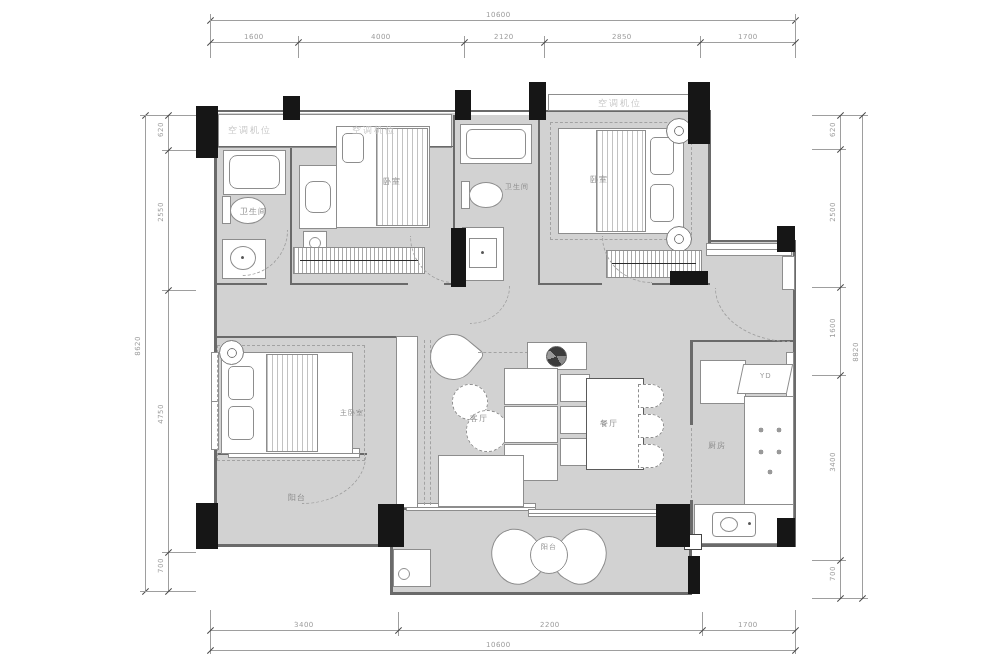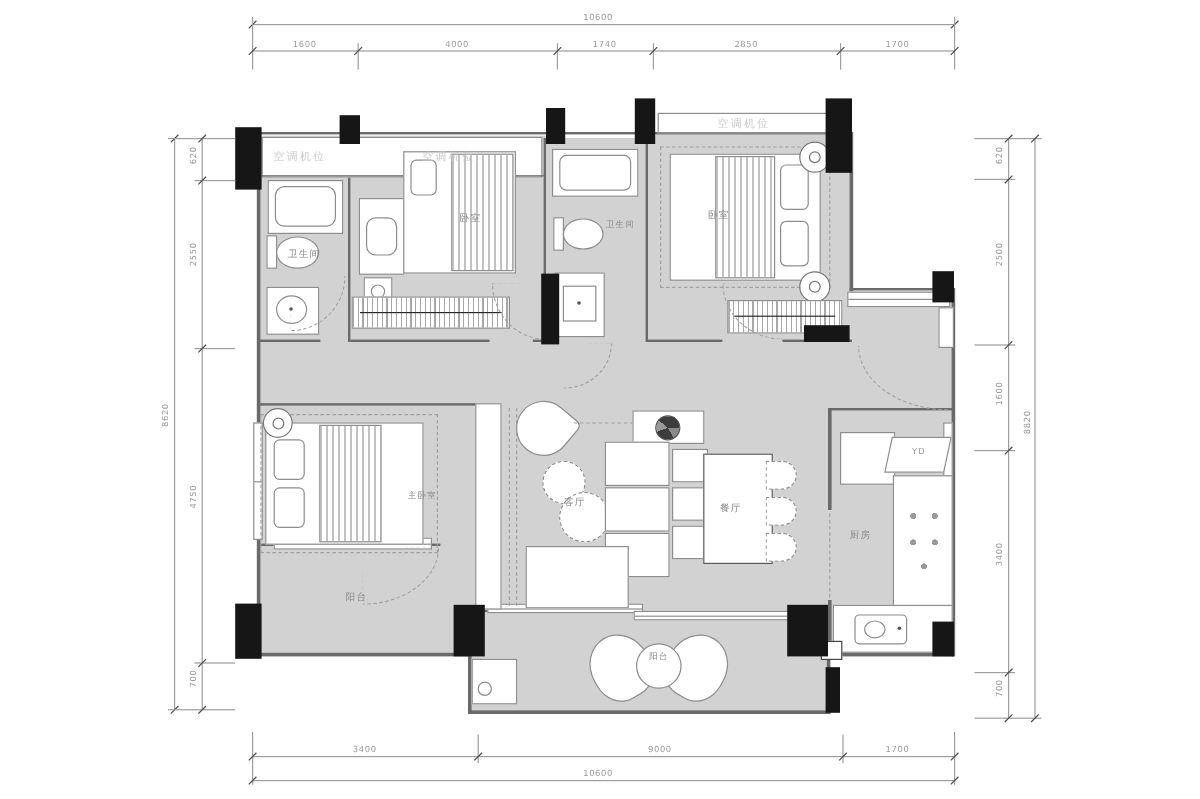--- a/index.html
+++ b/index.html
@@ -209,35 +209,35 @@
   <div class="vl" style="left:700px;top:36px;height:22px;"></div>
   <div class="vl" style="left:795px;top:14px;height:44px;"></div>
   <div class="tk" style="left:206px;top:42px;"></div>
   <div class="tk" style="left:294px;top:42px;"></div>
   <div class="tk" style="left:460px;top:42px;"></div>
   <div class="tk" style="left:540px;top:42px;"></div>
   <div class="tk" style="left:696px;top:42px;"></div>
   <div class="tk" style="left:791px;top:42px;"></div>
   <div class="dim" style="left:244px;top:33px;">1600</div>
   <div class="dim" style="left:371px;top:33px;">4000</div>
-  <div class="dim" style="left:494px;top:33px;">1740</div>
+  <div class="dim" style="left:494px;top:33px;">2120</div>
   <div class="dim" style="left:612px;top:33px;">2850</div>
   <div class="dim" style="left:738px;top:33px;">1700</div>
 
   <div class="hl" style="left:210px;top:630px;width:585px;"></div>
   <div class="vl" style="left:210px;top:610px;height:44px;"></div>
   <div class="vl" style="left:398px;top:612px;height:24px;"></div>
   <div class="vl" style="left:702px;top:612px;height:24px;"></div>
   <div class="vl" style="left:795px;top:610px;height:44px;"></div>
   <div class="tk" style="left:206px;top:630px;"></div>
   <div class="tk" style="left:394px;top:630px;"></div>
   <div class="tk" style="left:698px;top:630px;"></div>
   <div class="tk" style="left:791px;top:630px;"></div>
   <div class="dim" style="left:294px;top:621px;">3400</div>
-  <div class="dim" style="left:540px;top:621px;">9000</div>
+  <div class="dim" style="left:540px;top:621px;">2200</div>
   <div class="dim" style="left:738px;top:621px;">1700</div>
   <div class="hl" style="left:210px;top:650px;width:585px;"></div>
   <div class="tk" style="left:206px;top:650px;"></div>
   <div class="tk" style="left:791px;top:650px;"></div>
   <div class="dim" style="left:486px;top:641px;">10600</div>
 
   <div class="vl" style="left:145px;top:115px;height:476px;"></div>
   <div class="tk" style="left:141px;top:115px;"></div>
   <div class="tk" style="left:141px;top:591px;"></div>
   <div class="dimv" style="left:134px;top:336px;">8620</div>

